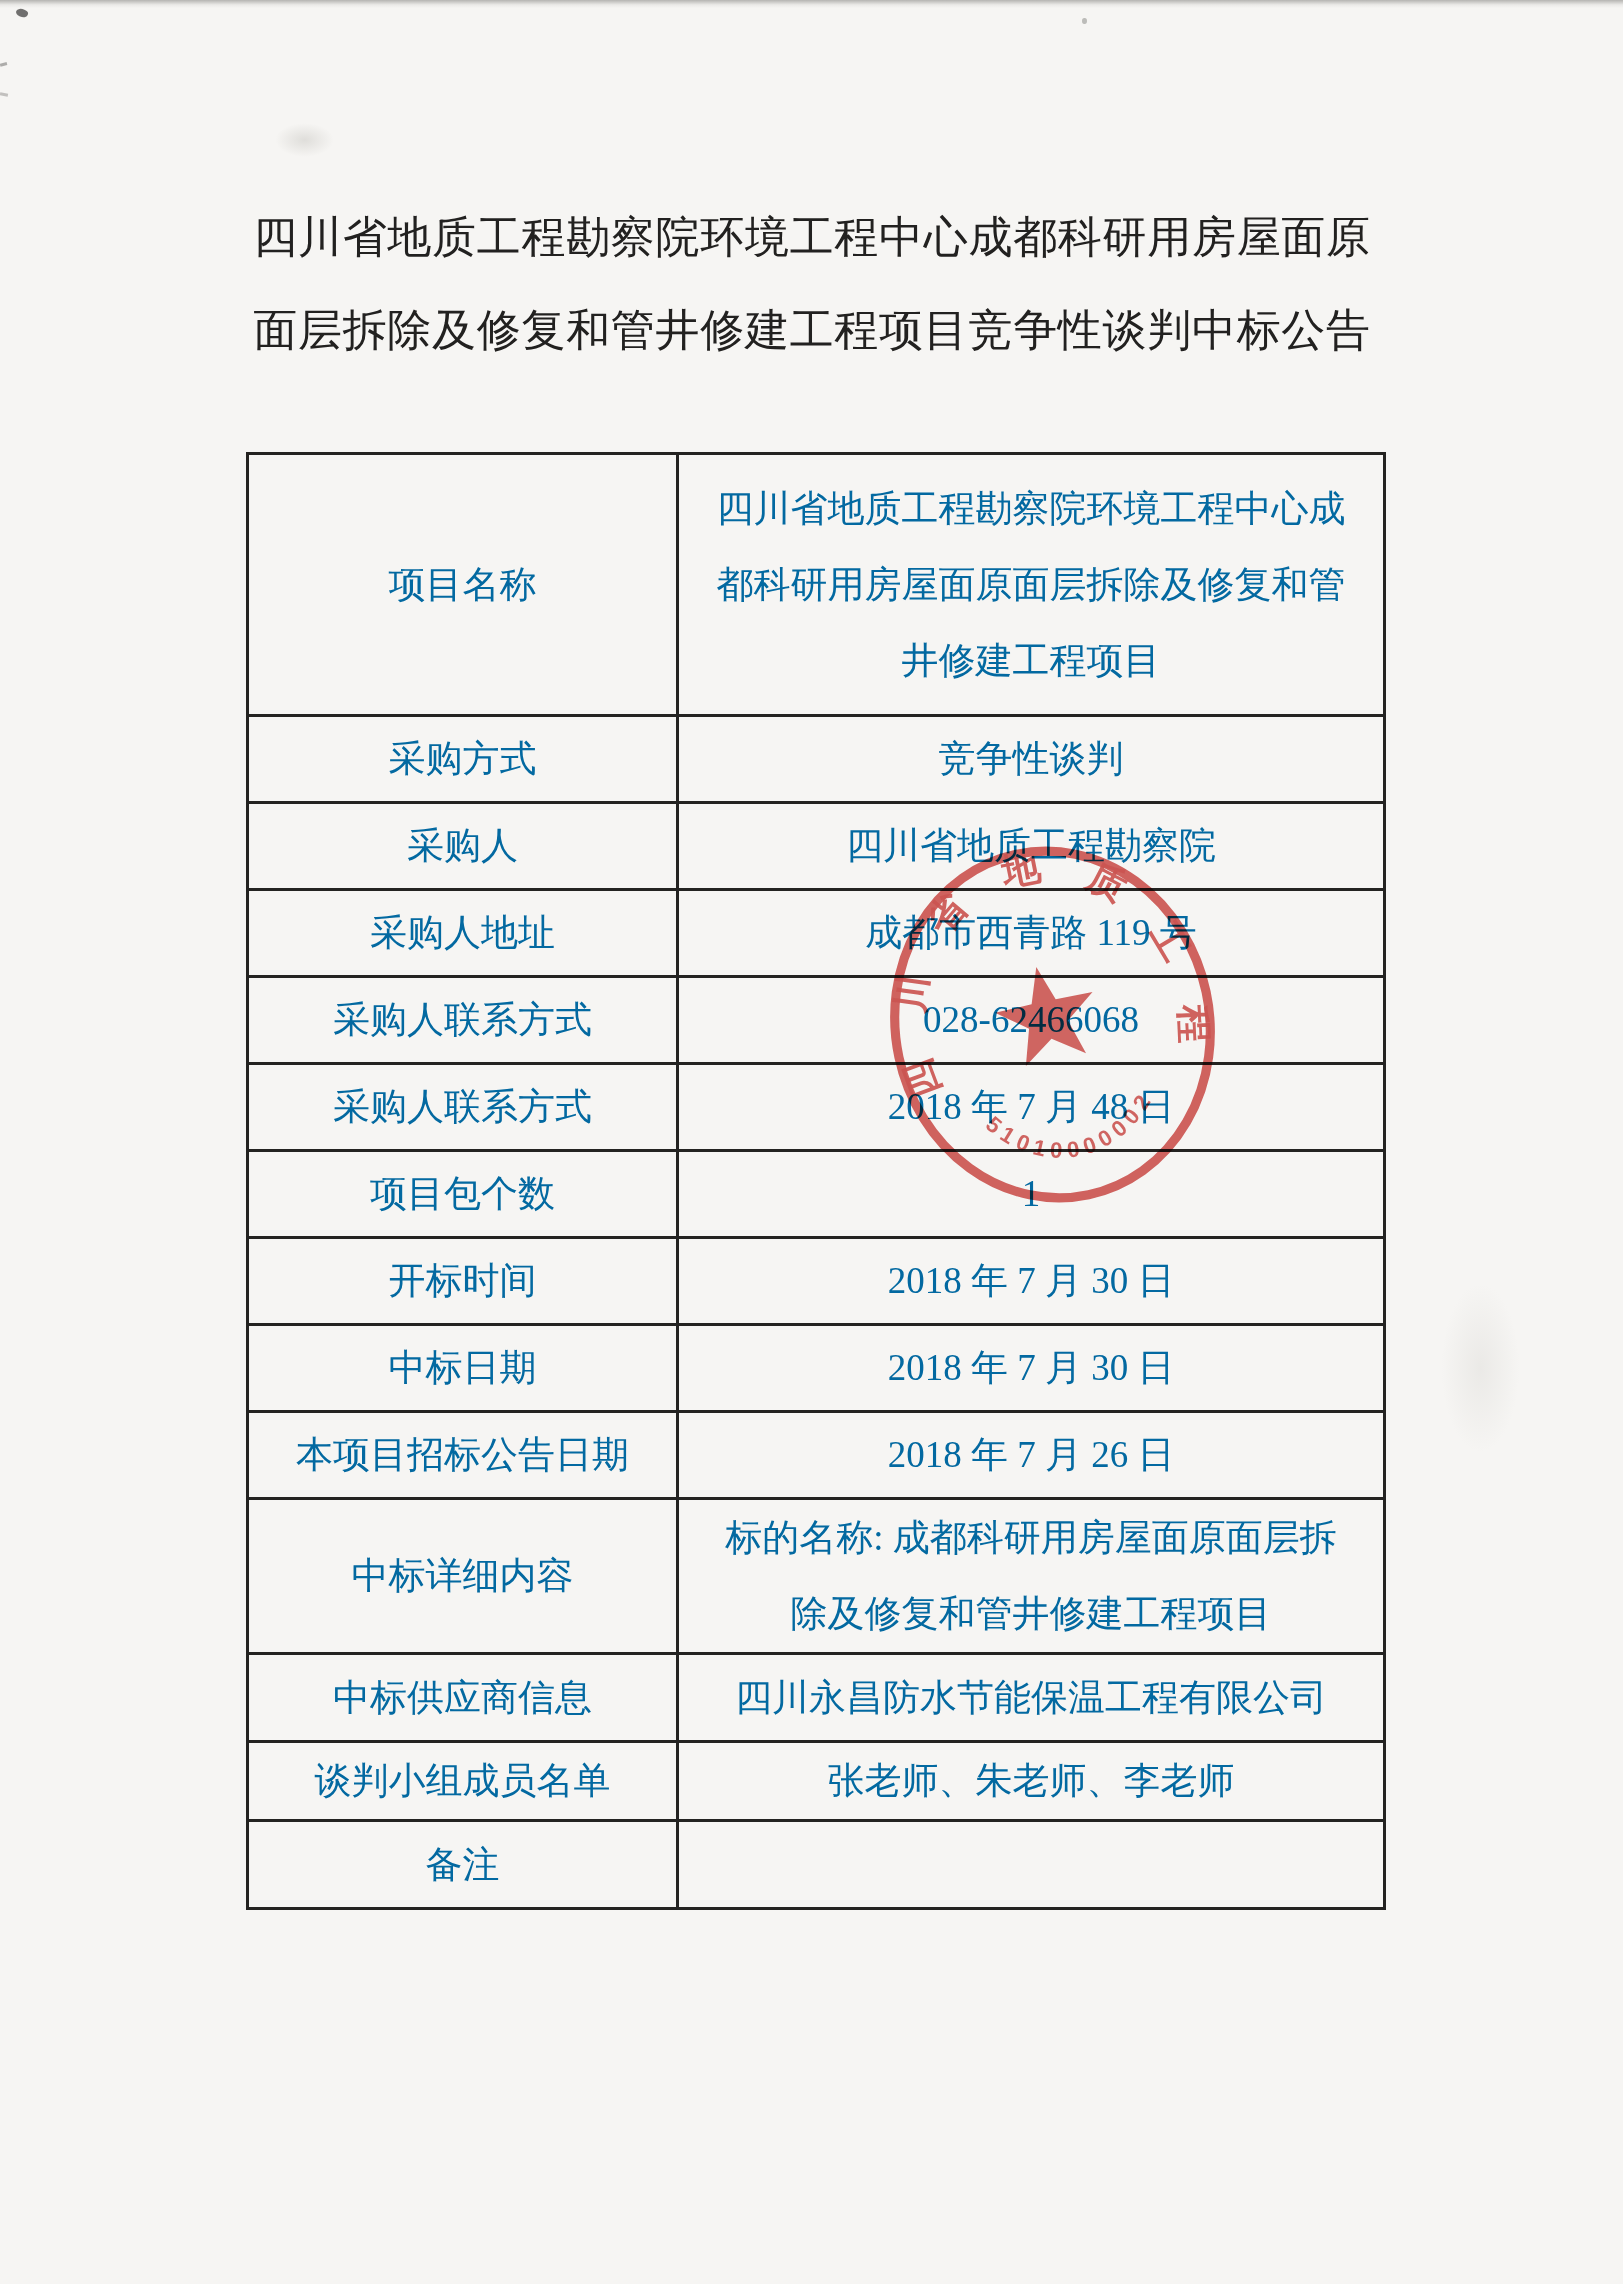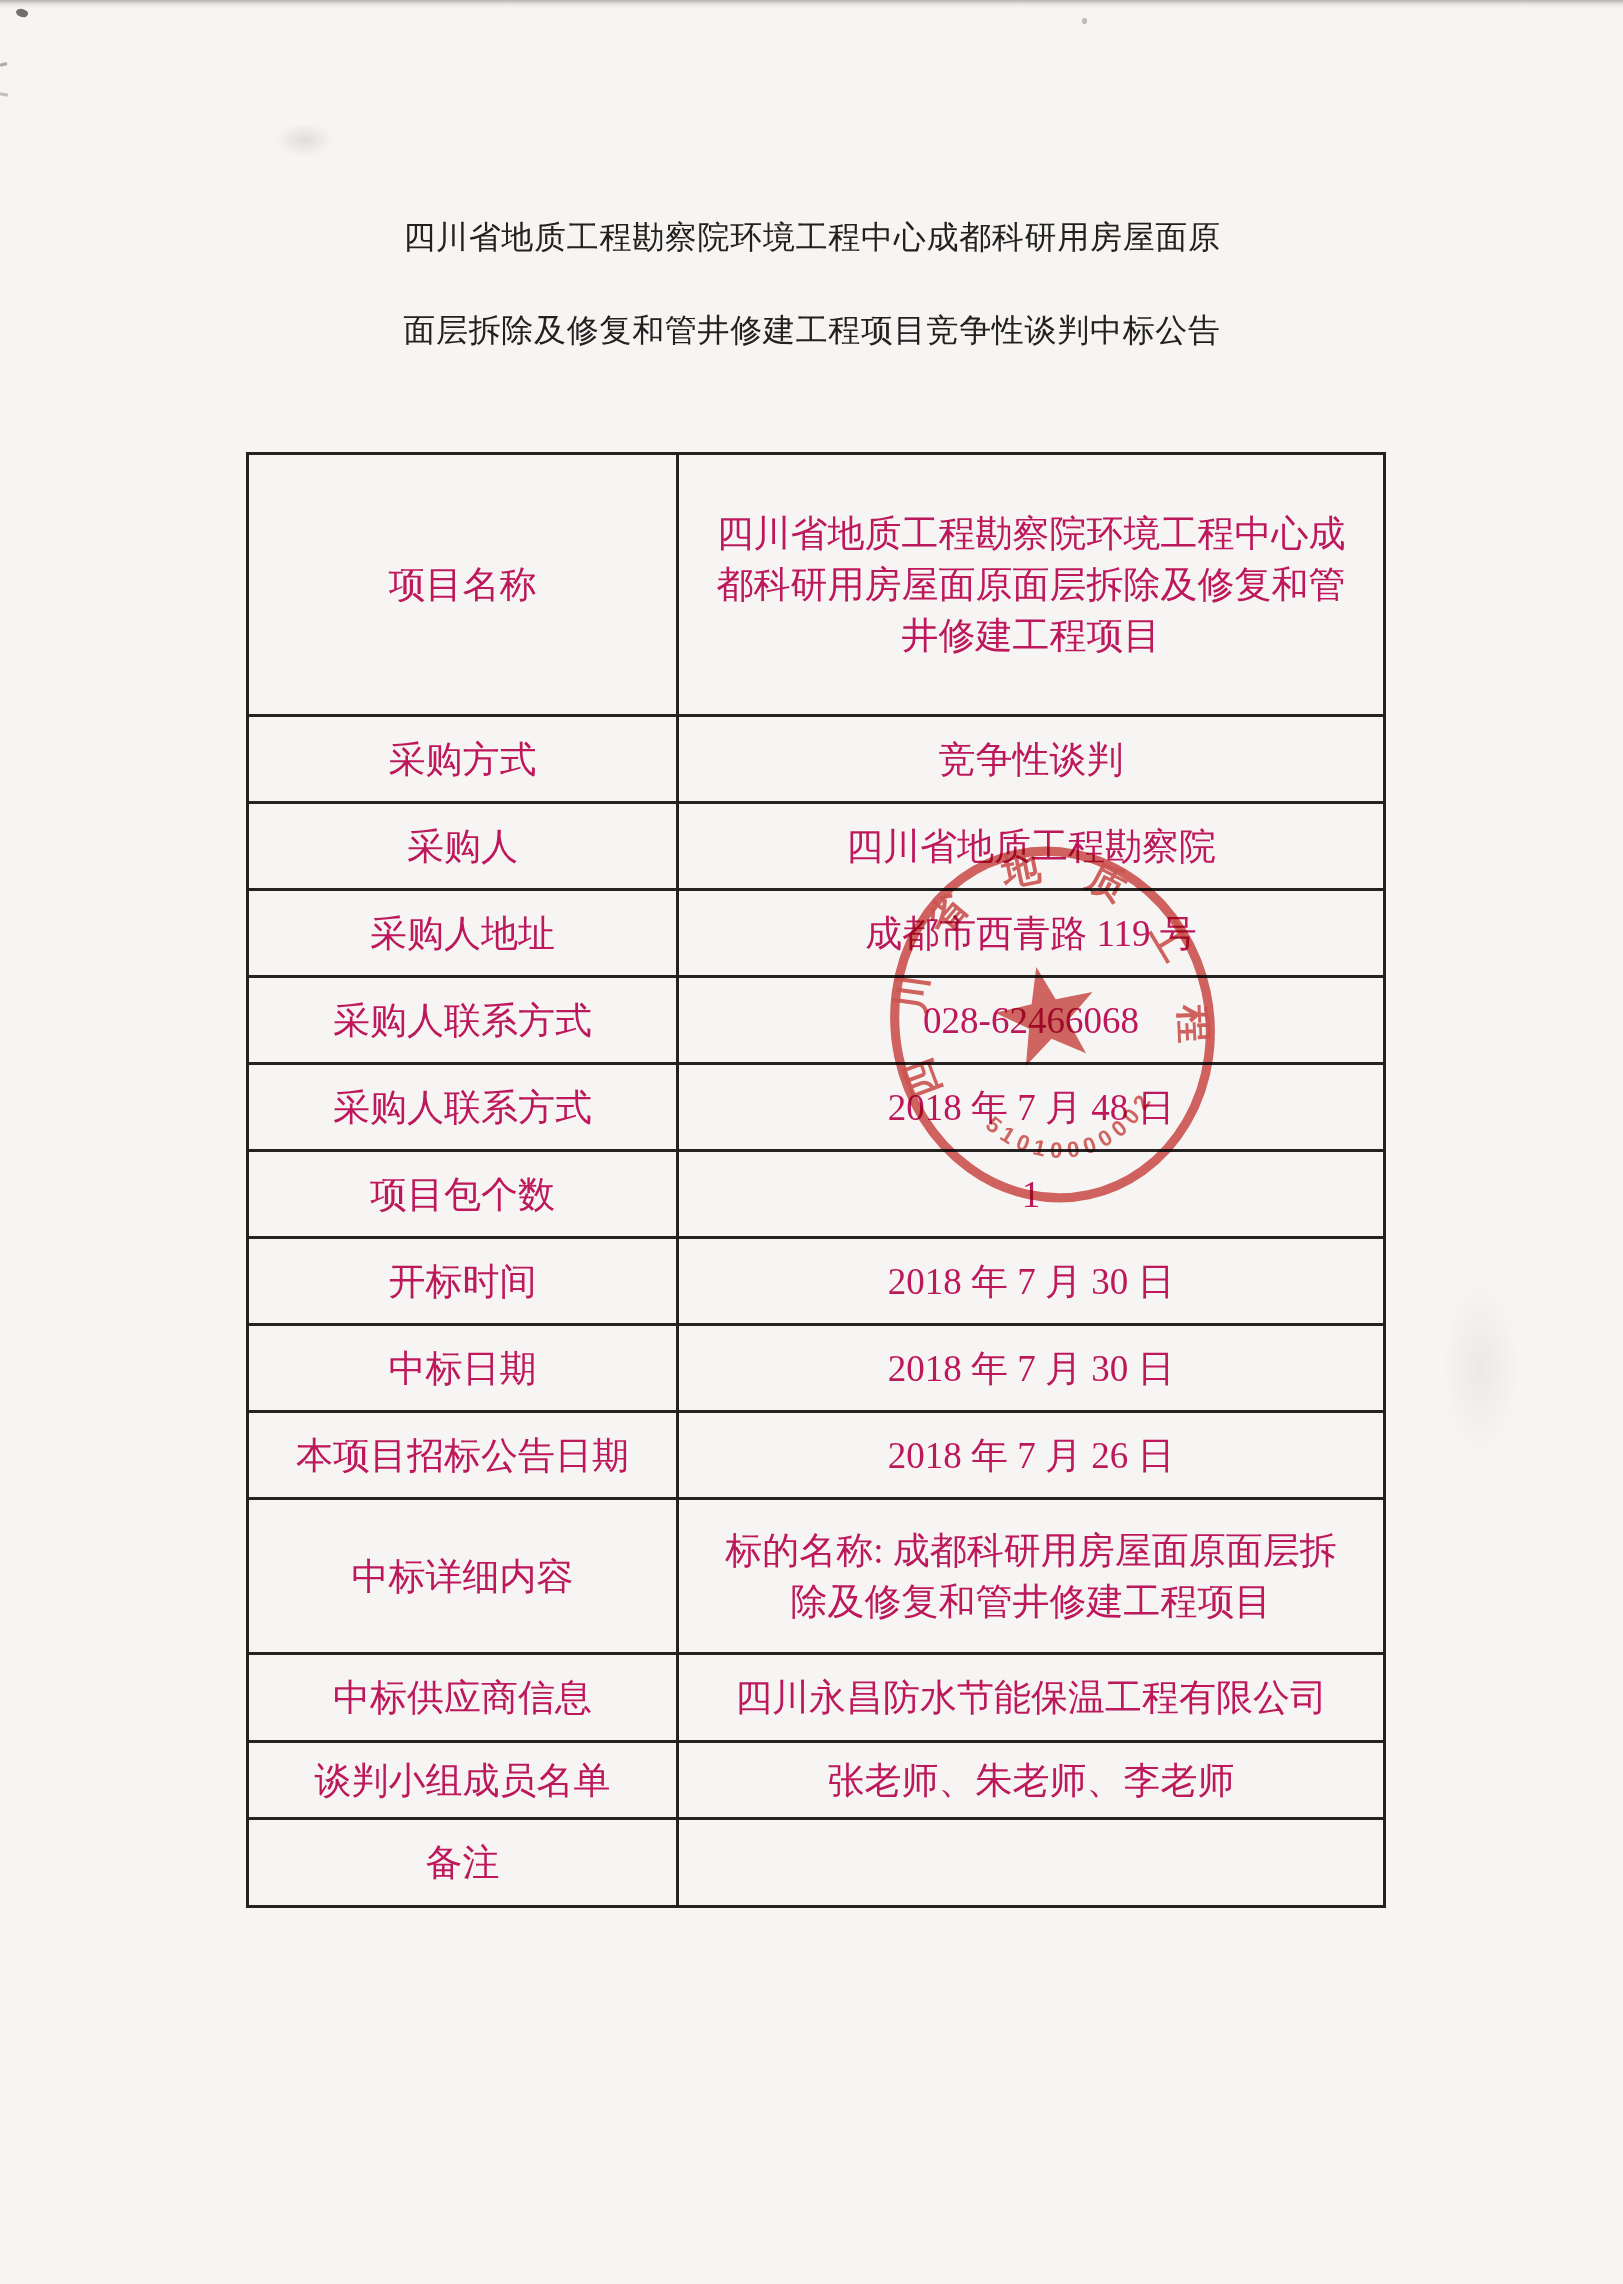--- a/index.html
+++ b/index.html
@@ -69,44 +69,44 @@
     left: 1441px; top: 1283px;
     width: 79px; height: 170px;
     background: radial-gradient(ellipse at center, rgba(200,198,193,0.25), rgba(200,198,193,0) 70%);
   }
 
   .doc-title {
     position: absolute;
     left: 0; top: 191px;
     width: 1624px;
     text-align: center;
-    font-size: 32px;
+    font-size: 44px;
     line-height: 93px;
     letter-spacing: 0.7px;
     font-weight: 400;
     color: #222120;
   }
 
   .award-table {
     position: absolute;
     left: 246px; top: 452px;
     width: 1136px;
     border-collapse: collapse;
     table-layout: fixed;
     border: 3.9px solid #242321;
   }
   .award-table td {
     border: 3.3px solid #242321;
     font-size: 37px;
-    line-height: 51px;
+    line-height: 76px;
     text-align: center;
     vertical-align: middle;
     padding: 0 9.2px;
     white-space: pre-line;
-    color: #be185d;
+    color: #0369a1;
   }
   .award-table col.c-label { width: 430px; }
   .award-table col.c-value { width: 707px; }
   tr.r-tall   { height: 262px; }
   tr.r-std    { height: 87px; }
   tr.r-detail { height: 155px; }
   tr.r-sup    { height: 88px; }
   tr.r-panel  { height: 77px; }
   tr.r-remark { height: 88px; }
   td.v-bold { font-weight: 600; }

